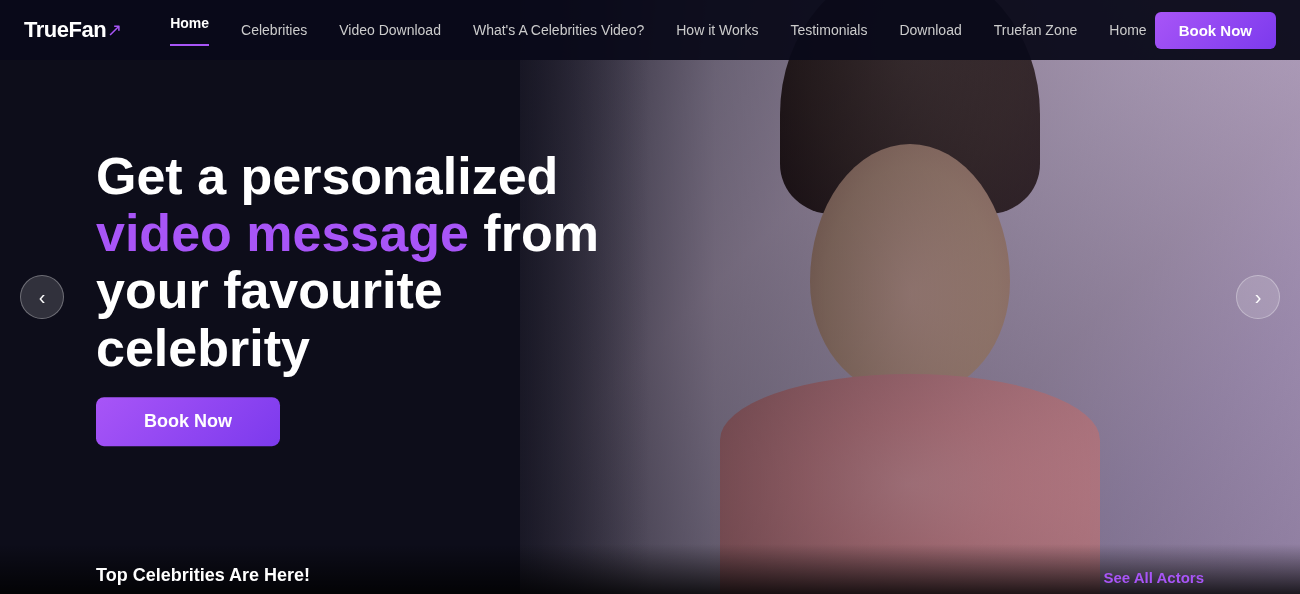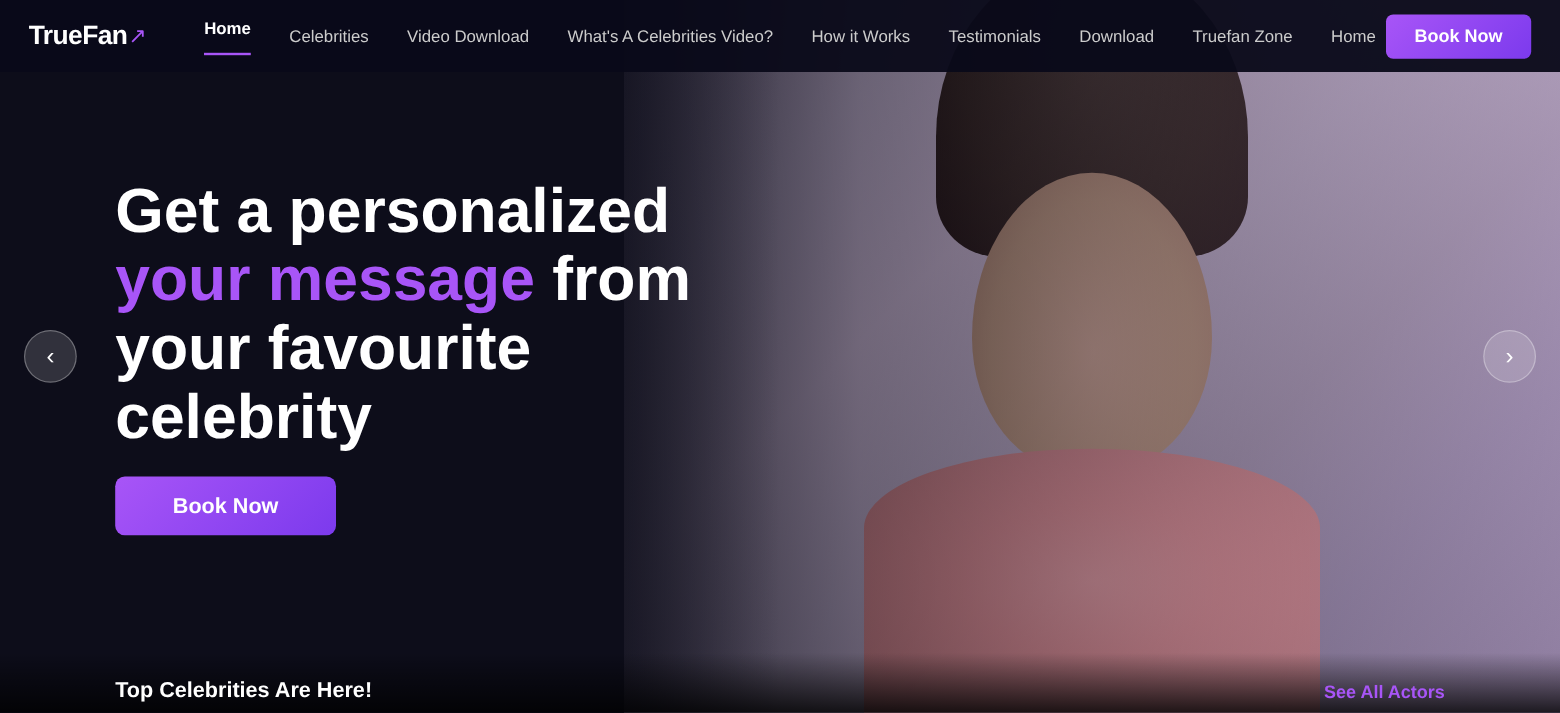--- a/index.html
+++ b/index.html
@@ -311,21 +311,21 @@
       <a class="nav-link">Download</a>
       <a class="nav-link">Truefan Zone</a>
       <a class="nav-link">Home</a>
     </div>
 
     <button class="book-now-btn">Book Now</button>
   </nav>
 
   <div class="hero-content">
     <h1 class="hero-title">
-      <span>Get a personalized </span><span class="hero-title-highlight">your message</span><span> from your favourite celebrity</span>
+      <span>Get a personalized </span><span class="hero-title-highlight">video message</span><span> from your favourite celebrity</span>
     </h1>
     <button class="hero-book-btn">Book Now</button>
   </div>
 
   <button class="arrow-btn left">
     <span>‹</span>
   </button>
   <button class="arrow-btn right">
     <span>›</span>
   </button>

